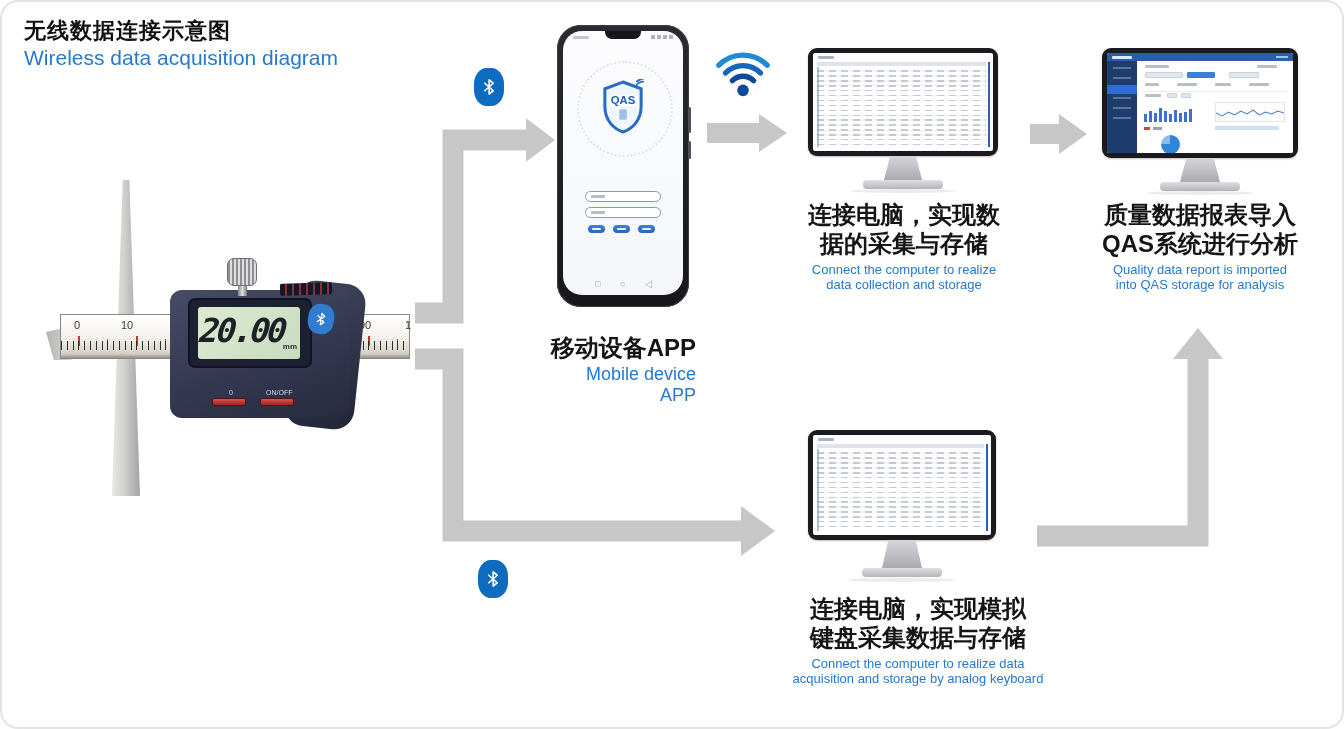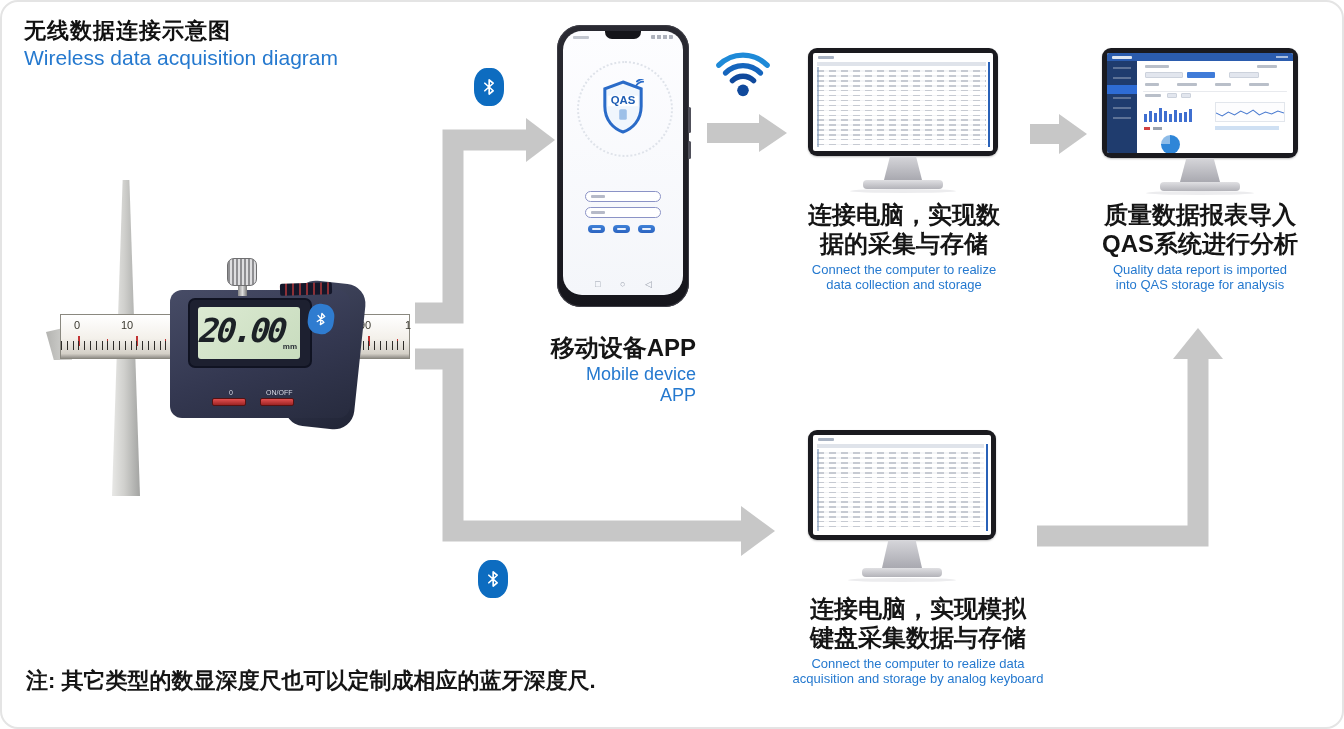--- a/index.html
+++ b/index.html
@@ -351,15 +351,14 @@
     </div>
     <div class="neck"></div>
     <div class="mbase"></div>
     <div class="mshadow"></div>
   </div>
   <div class="abs caption cap-kbd">
     <div class="zh"><span>连接电脑，实现模拟</span><br><span>键盘采集数据与存储</span></div>
     <div class="en"><span>Connect the computer to realize data</span><br><span>acquisition and storage by analog keyboard</span></div>
   </div>
 
-  <div class="abs note">注: 其它类型的数显深度尺也可以定制成相应的蓝牙深度尺.</div>
 
 </div>
 
 </body></html>

